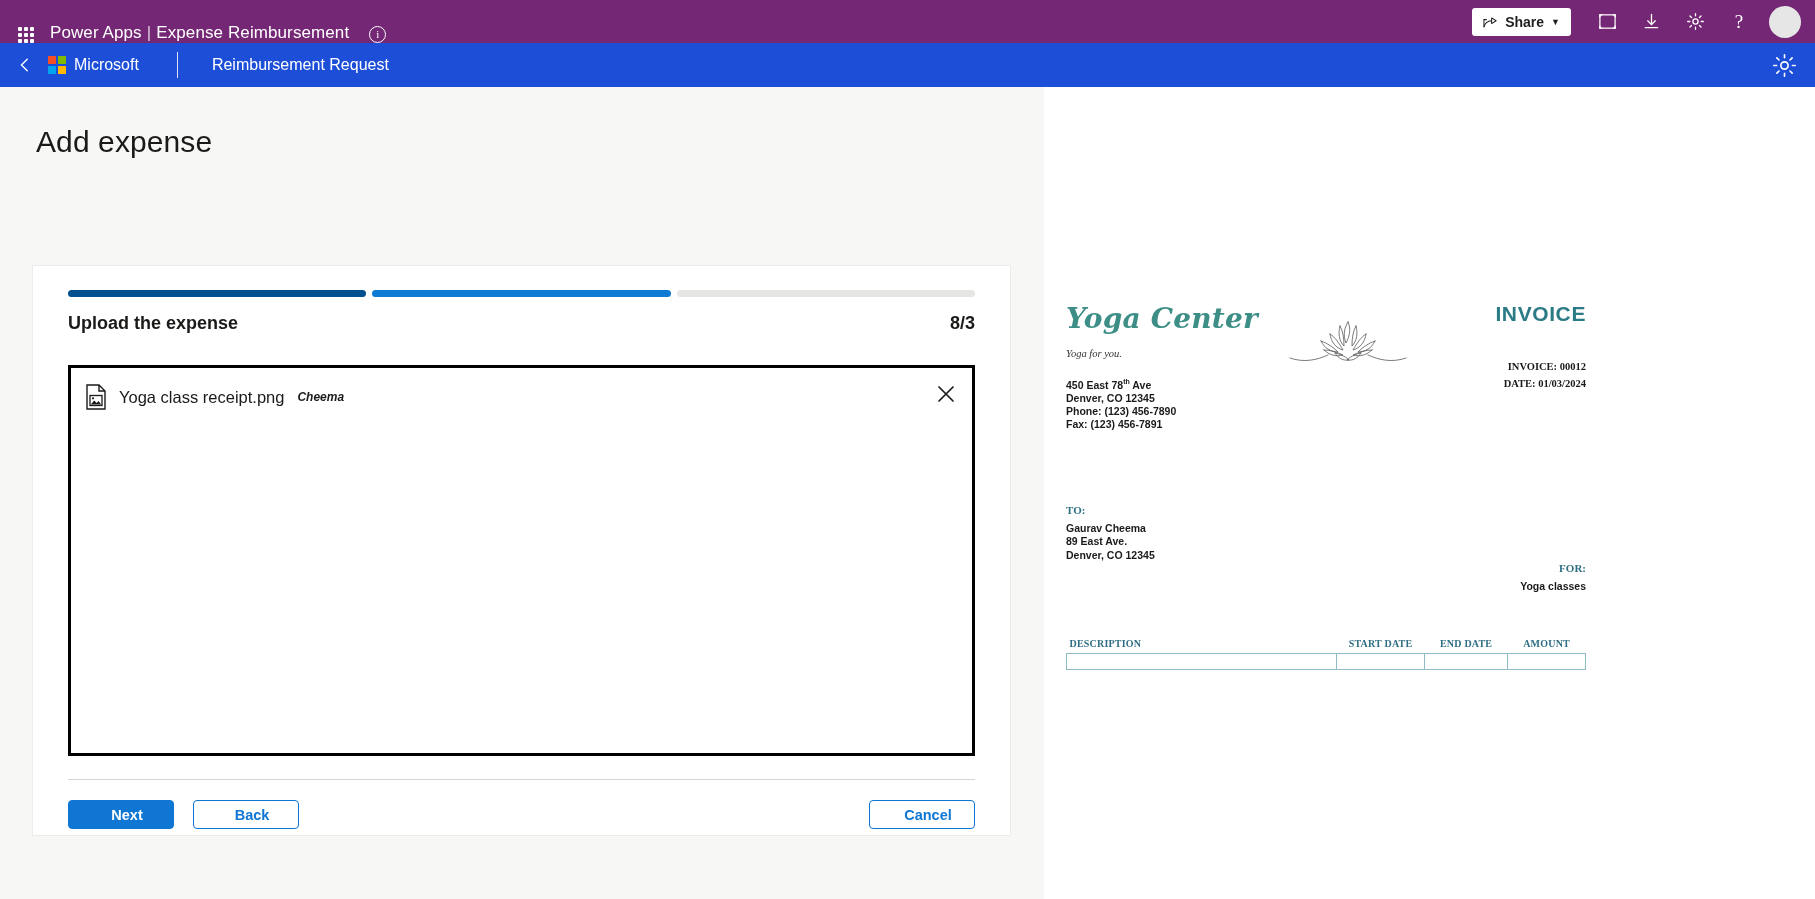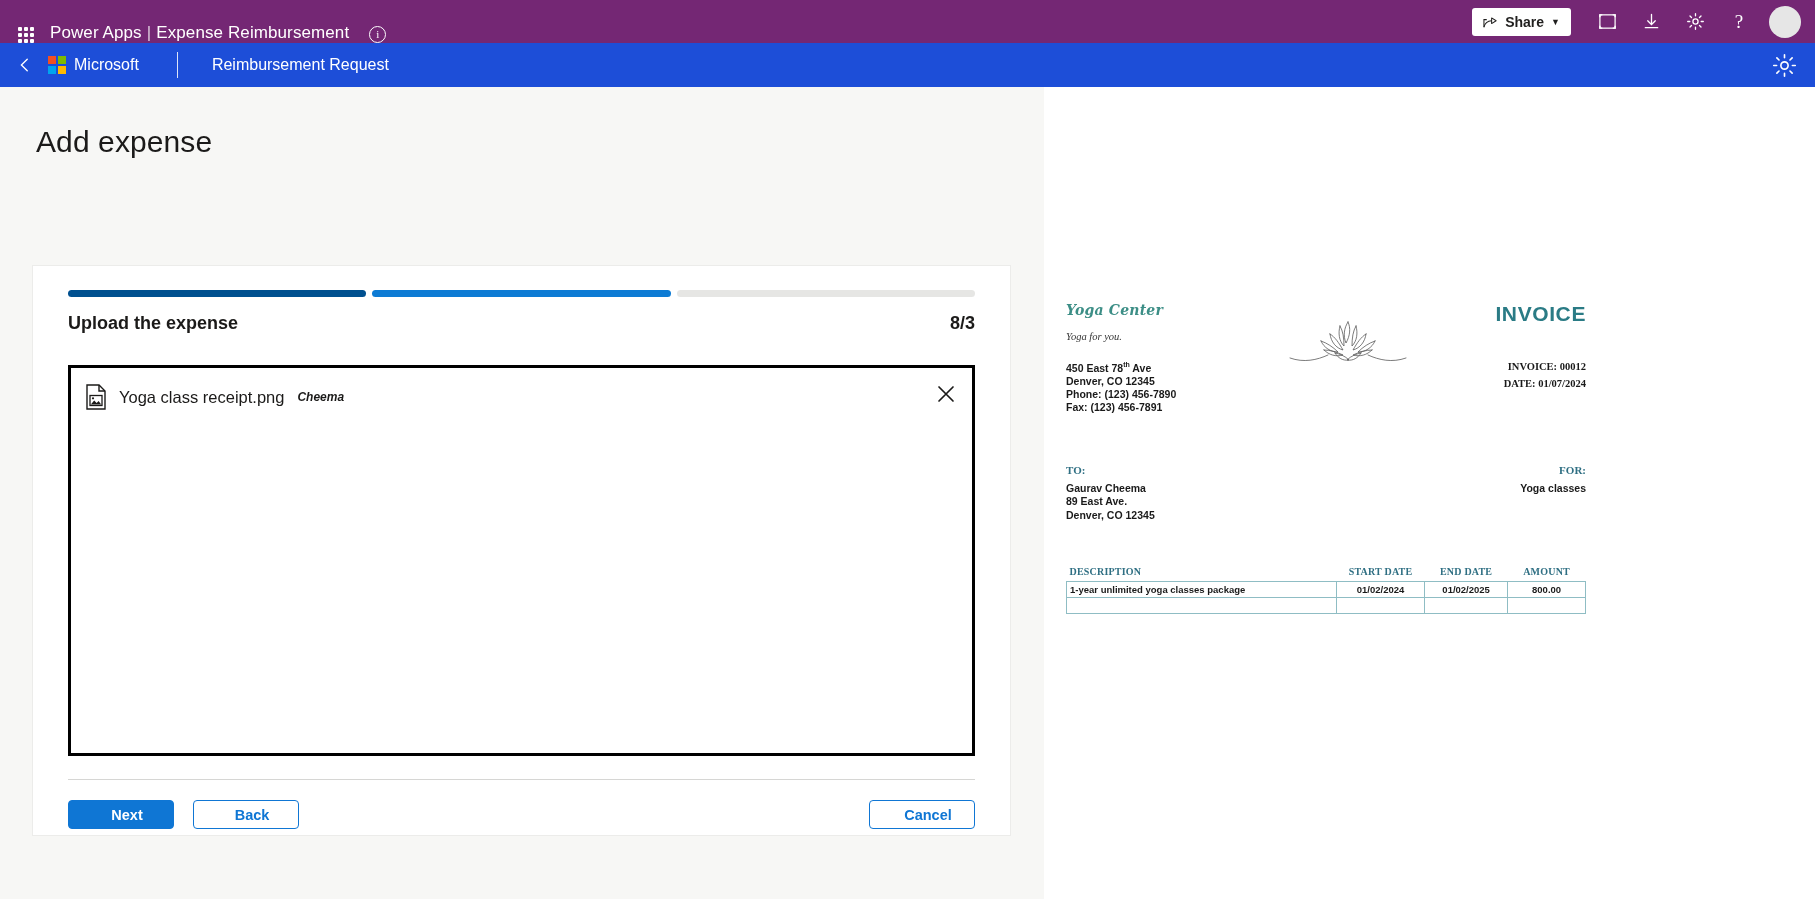--- a/index.html
+++ b/index.html
@@ -83,31 +83,31 @@
   .btn { height: 29px; border-radius: 4px; font-size: 14.5px; font-weight: 600; cursor: pointer;
          display: flex; align-items: center; justify-content: center; padding-left: 12px; }
   .btn-primary { background: #0f76d4; color: #fff; width: 106px; border: 1px solid #0f76d4; }
   .btn-outline { background: #fff; color: #0f76d4; width: 106px; border: 1.5px solid #0f76d4; margin-left: 19px; }
   .btn-cancel { background: #fff; color: #0f76d4; width: 106px; border: 1.5px solid #0f76d4; margin-left: auto; }
 
   
   .invoice { position: absolute; left: 22px; top: 215px; width: 520px; color: #1a1a1a; }
   .inv-top { display: flex; align-items: flex-start; }
   .inv-brand { width: 200px; }
-  .inv-logo { font-family: "DejaVu Serif", serif; font-style: italic; font-weight: 700; font-size: 14px;
+  .inv-logo { font-family: "DejaVu Serif", serif; font-style: italic; font-weight: 700; font-size: 28px;
               color: #3c8e86; letter-spacing: .2px; }
   .inv-tag { font-family: "Liberation Serif", serif; font-style: italic; font-size: 10.5px; color: #333; margin-top: 13px; }
   .inv-addr { margin-top: 19px; font-size: 10.5px; line-height: 1.24; font-weight: 600; color: #1a1a1a; }
   .inv-addr sup { font-size: 7px; }
   .inv-lotus { margin-left: 22px; margin-top: 10px; }
   .inv-right { margin-left: auto; text-align: right; }
   .inv-word { font-size: 21px; font-weight: 700; color: #2a7b85; letter-spacing: .6px;
               font-family: "Liberation Sans", sans-serif; }
   .inv-meta { margin-top: 33px; font-family: "Liberation Serif", serif; font-size: 10.5px; font-weight: 700; line-height: 1.6; }
-  .inv-tofor { display: flex; margin-top: 50px; }
+  .inv-tofor { display: flex; margin-top: 73px; flex-direction: column; }
   .inv-lbl { font-family: "Liberation Serif", serif; font-size: 11px; font-weight: 700; color: #2f6f83; }
   .inv-block { font-size: 10.5px; font-weight: 600; line-height: 1.3; margin-top: 6px; }
   .inv-for { margin-left: auto; text-align: right; }
   .inv-table { margin-top: 44px; width: 100%; border-collapse: collapse; }
   .inv-table th {
     font-family: "Liberation Serif", serif; font-size: 10px; font-weight: 700; color: #2f6f83;
     text-align: center; padding: 0 0 4px 0; letter-spacing: .2px;
   }
   .inv-table th.left { text-align: left; padding-left: 3px; }
   .inv-table td {
@@ -279,21 +279,21 @@
               <path d="M2 46c14 5 27 2 38-3"></path>
               <path d="M118 46c-14 5-27 2-38-3"></path>
             </g>
           </svg>
         </div>
 
         <div class="inv-right">
           <div class="inv-word">INVOICE</div>
           <div class="inv-meta">
             <div>INVOICE: 00012</div>
-            <div>DATE: 01/07/2024</div>
+            <div>DATE: 01/03/2024</div>
           </div>
         </div>
       </div>
 
       <div class="inv-tofor">
         <div>
           <div class="inv-lbl">TO:</div>
           <div class="inv-block">
             <div>Gaurav Cheema</div>
             <div>89 East Ave.</div>
@@ -309,26 +309,20 @@
       <table class="inv-table">
         <thead>
           <tr>
             <th class="left" style="width:52%">DESCRIPTION</th>
             <th style="width:17%">START DATE</th>
             <th style="width:16%">END DATE</th>
             <th style="width:15%">AMOUNT</th>
           </tr>
         </thead>
         <tbody>
-          <tr>
-            <td class="left">1-year unlimited yoga classes package</td>
-            <td>01/02/2024</td>
-            <td>01/02/2025</td>
-            <td>800.00</td>
-          </tr>
           <tr class="empty last">
             <td class="left"></td>
             <td></td>
             <td></td>
             <td></td>
           </tr>
         </tbody>
       </table>
 
     </div>

